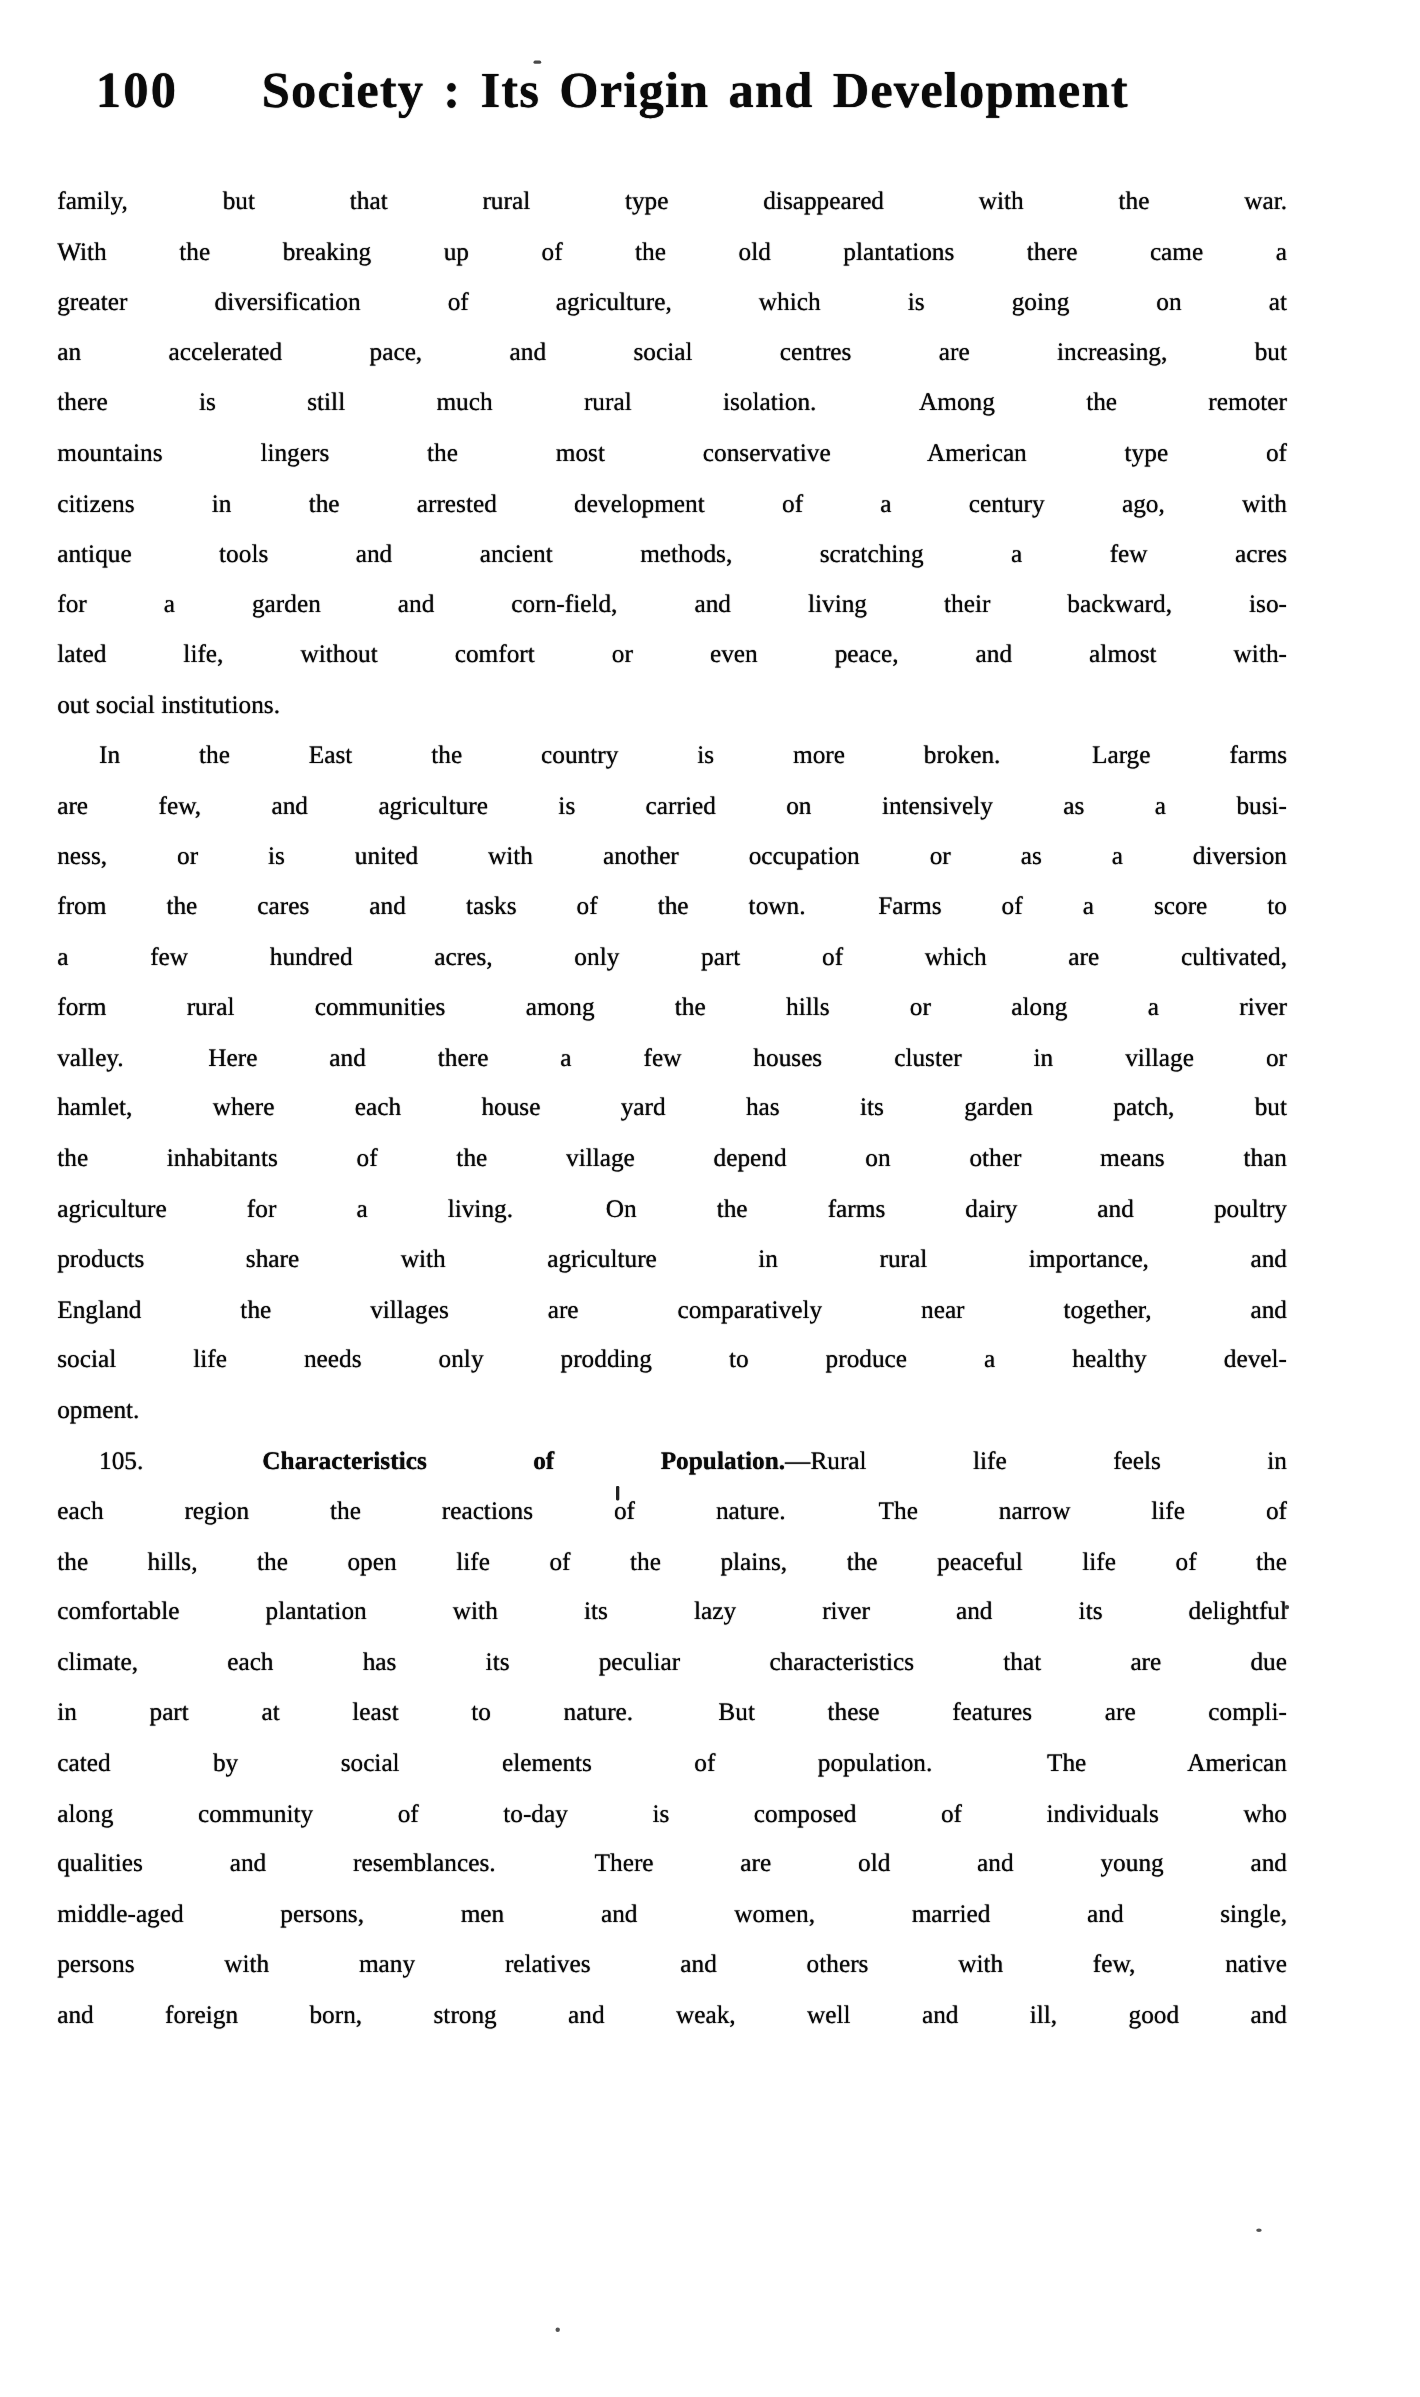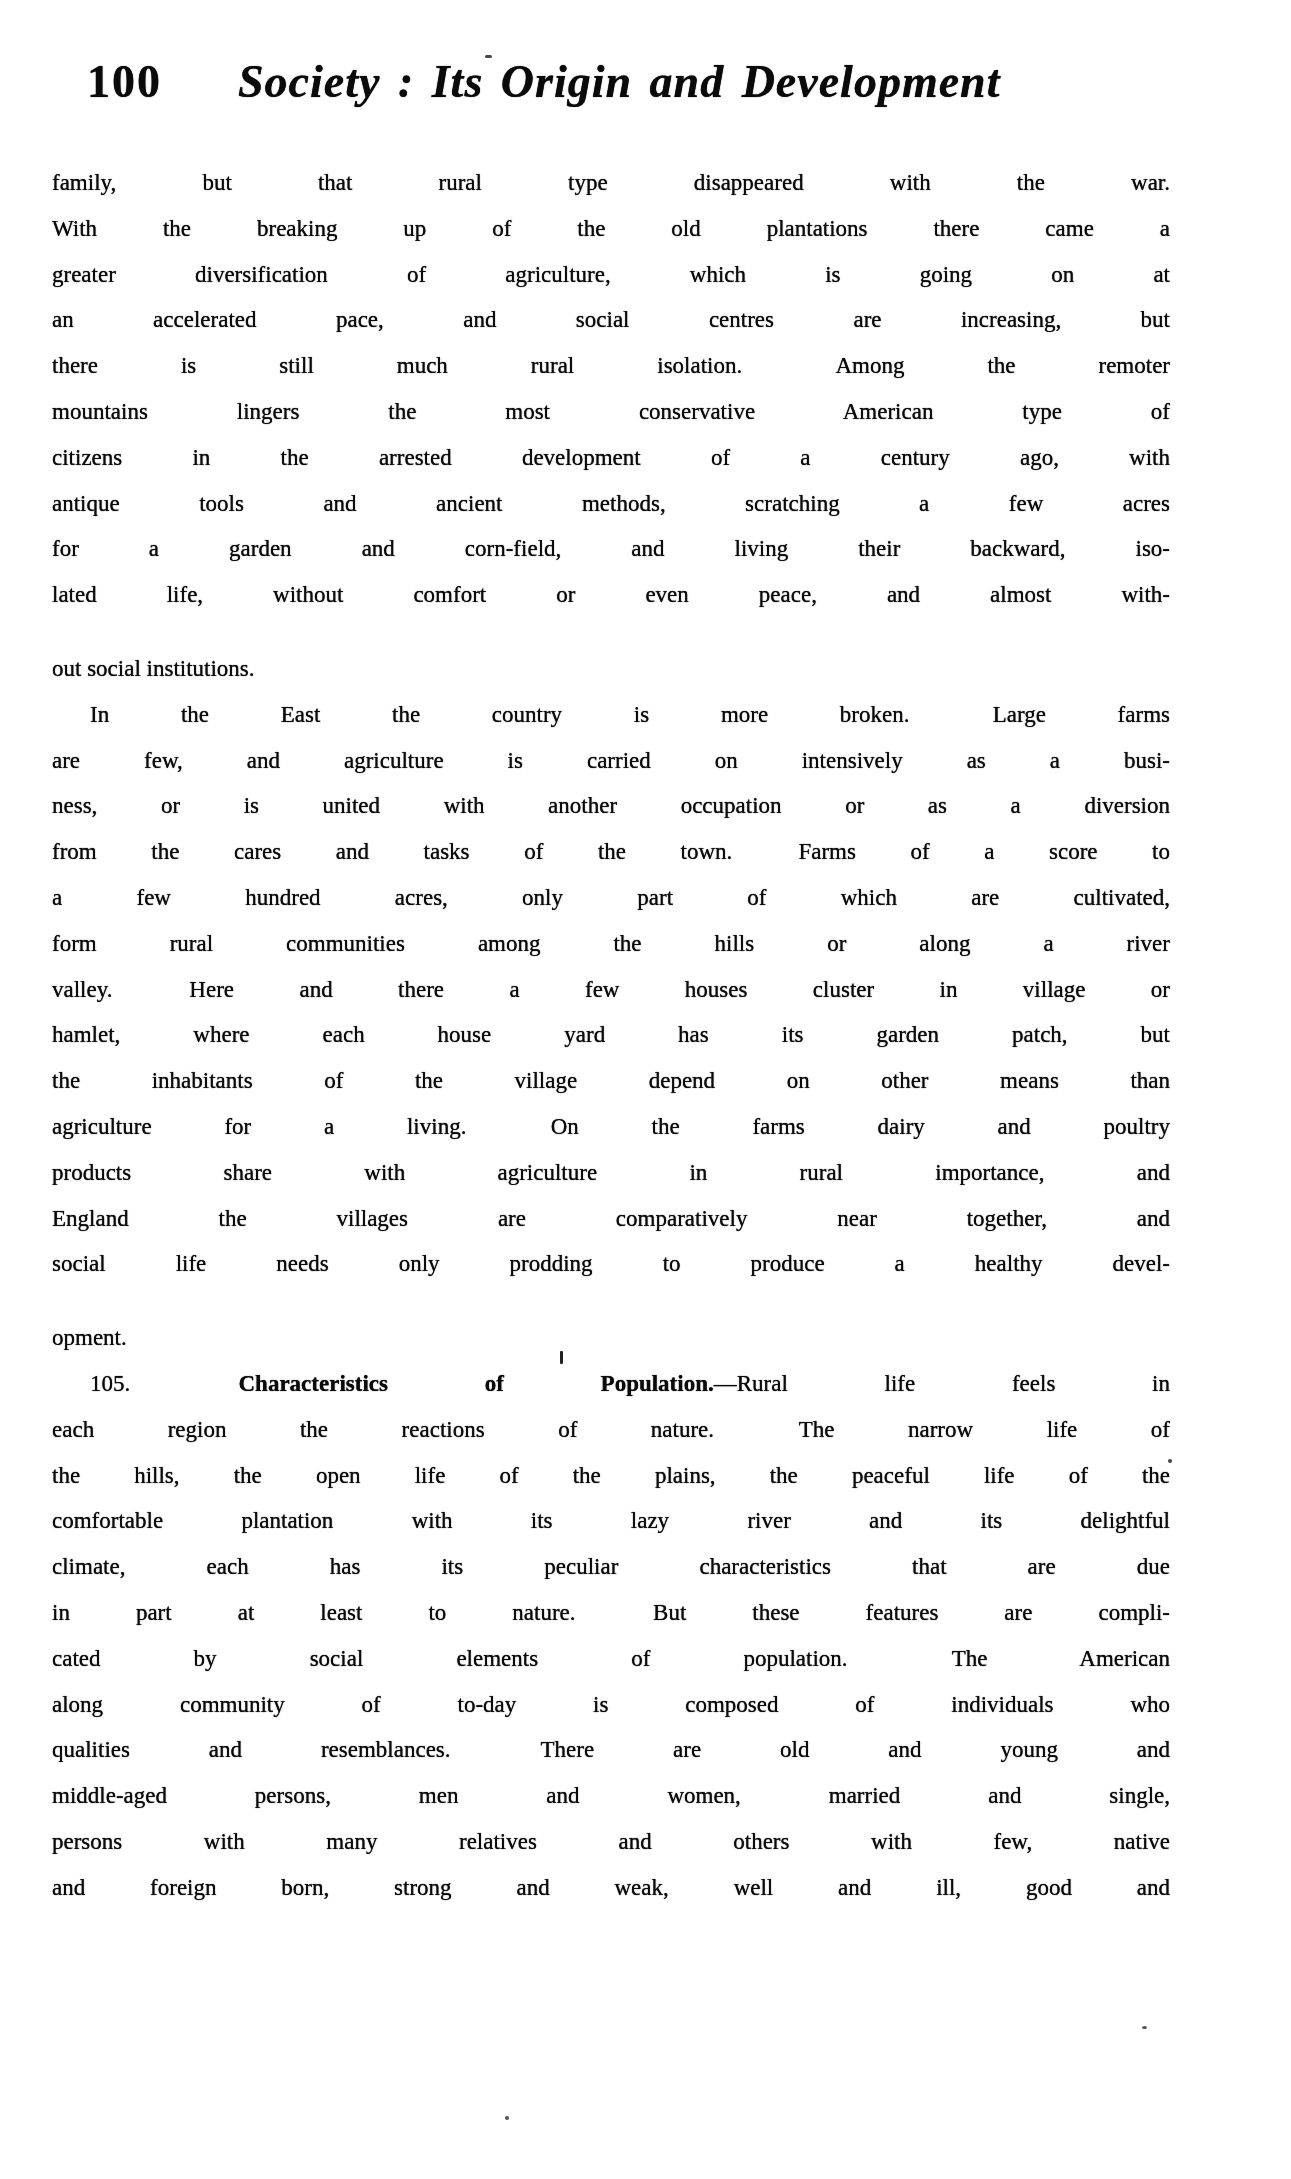--- a/index.html
+++ b/index.html
@@ -19,38 +19,38 @@
   .pagenum{
     display:inline-block;
     font-weight:bold;
     letter-spacing:2px;
     text-shadow:0 0 1px currentColor;
     margin-left:24px;
   }
   .runtitle{
     display:inline-block;
     margin-left:76px;
-    font-style:italic;font-weight:bold;
+    font-weight:bold;
     letter-spacing:1px;word-spacing:5px;
     text-shadow:0 0 1px currentColor;
   }
   .bodytext{
     position:absolute;left:52px;top:160px;width:1118px;
   }
   .line{
     font-size:23px;
     line-height:45.8px;height:45.8px;
     text-align:justify;
     text-align-last:justify;
     text-shadow:0 0 1px currentColor;
     white-space:normal;
     overflow:visible;
   }
   .line.indent{text-indent:38px;}
-  .line.parend{text-align-last:left;margin-top:28px;}
+  .line.parend{text-align-last:left;}
   .sec-bold{font-weight:bold;}
   .speck{position:absolute;background:#3a3a3a;border-radius:50%;}
   #sp1{left:485px;top:55px;width:7px;height:3px;border-radius:2px;background:#4a4a4a;}
   #sp2{left:560px;top:1351px;width:3px;height:13px;border-radius:1px;background:#222;}
   #sp3{left:1168px;top:1459px;width:4px;height:4px;background:#444;}
   #sp4{left:505px;top:2116px;width:4px;height:4px;background:#555;}
   #sp5{left:1142px;top:2026px;width:5px;height:3px;background:#555;}
 </style>
 </head>
 <body>

